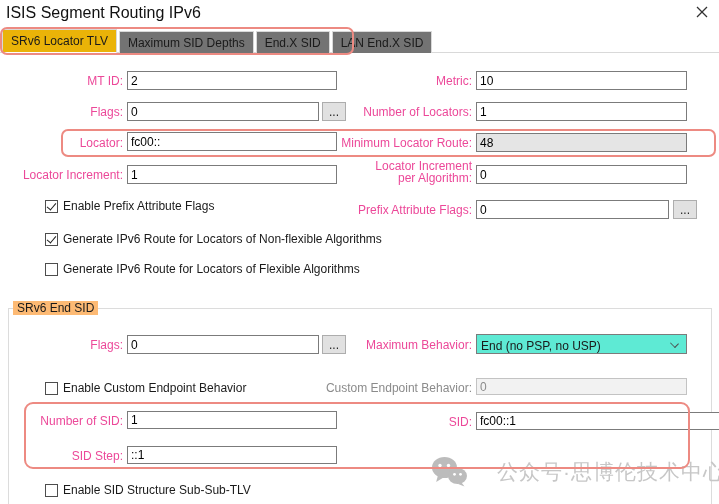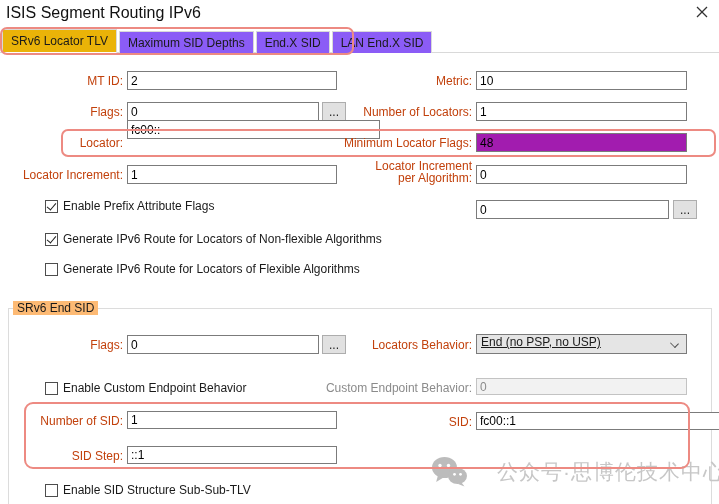--- a/index.html
+++ b/index.html
@@ -18,46 +18,46 @@
   
   .title { left: 6px; top: 4px; font-size: 16px; color: #111; }
   .close-btn { left: 690px; top: 2px; width: 24px; height: 20px;
     display: flex; align-items: center; justify-content: center; cursor: default; }
 
   
   .tabstrip { left: 0; top: 29px; width: 719px; height: 24px;
     border-bottom: 1px solid #d9d9d9; display: flex; align-items: flex-end; padding-left: 2px; }
   .tab { height: 22px; margin-bottom: -1px; padding: 0 8px;
     display: flex; align-items: center; justify-content: center;
-    background: #8b5cf6; border: 1px solid #d9d9d9; border-bottom: none;
+    background: #737373; border: 1px solid #d9d9d9; border-bottom: none;
     white-space: nowrap; color: #1a1a1a; }
   .tab + .tab { margin-left: 2px; }
   .tab.active { height: 24px; background: #eab308; border-bottom: 1px solid #fff; z-index: 2; }
 
   
   .annotation { border: 2px solid #ed8a82; border-radius: 7px; background: transparent; pointer-events: none; z-index: 5; }
 
   
-  .lbl { white-space: nowrap; color: #c2410c; }
+  .lbl { white-space: nowrap; color: #ec4899; }
   .lbl-l { left: 0; width: 123px; text-align: right; }
   .lbl-r { left: 250px; width: 222px; text-align: right; }
   .lbl.disabled { color: #8b8b8b; }
   .two-line { line-height: 12px; }
 
   
   .tbox { border: 1px solid #7b7b7b; background: #fff; font-family: inherit;
     font-size: 12px; color: #000; padding: 0 3px; height: 19px; }
-  .tbox.readonly { background: #a21caf; }
+  .tbox.readonly { background: #e5e5e5; }
   .tbox.disabled { background: #f2f2f2; border-color: #c3c3c3; color: #8b8b8b; }
   .dots-btn { background: #e1e1e1; border: 1px solid #adadad; font-family: inherit;
     font-size: 12px; color: #222; height: 19px; line-height: 10px; text-align: center; padding: 0; }
 
   
-  .combo { background: #e5e5e5; border: 1px solid #7b7b7b; height: 20px;
-    display: flex; align-items: flex-start; padding: 0 22px 0 4px; position: absolute; text-decoration: underline; }
+  .combo { background: #5eead4; border: 1px solid #7b7b7b; height: 20px;
+    display: flex; align-items: flex-end; padding: 0 22px 0 4px; position: absolute; }
   .combo .chevron { position: absolute; right: 8px; top: 5px; width: 7px; height: 7px;
     border-right: 1.4px solid #4d4d4d; border-bottom: 1.4px solid #4d4d4d;
     transform: rotate(45deg) scale(1,0.8); }
 
   
   .cbrow { display: flex; align-items: center; }
   .checkbox { width: 13px; height: 13px; border: 1px solid #4d4d4d; background: #fff;
     position: relative; flex: 0 0 auto; }
   .checkbox.checked::after { content: ""; position: absolute; left: 3px; top: 0px;
     width: 4px; height: 8px; border-right: 1.6px solid #1f1f1f; border-bottom: 1.6px solid #1f1f1f;
@@ -102,55 +102,56 @@
   <div class="abs lbl lbl-r" style="top:74px;">Metric:</div>
   <input class="abs tbox" style="left: 476px; top: 71px; width: 211px;" value="10">
 
   <div class="abs lbl lbl-l" style="top:105px;">Flags:</div>
   <input class="abs tbox" style="left: 127px; top: 102px; width: 192px;" value="0">
   <button class="abs dots-btn" style="left:322px;top:102px;width:24px;">...</button>
   <div class="abs lbl lbl-r" style="top:105px;">Number of Locators:</div>
   <input class="abs tbox" style="left: 476px; top: 102px; width: 211px;" value="1">
 
   <div class="abs lbl lbl-l" style="top:136px;">Locator:</div>
-  <input class="abs tbox" style="left: 127px; top: 120px; width: 253px;" value="fc00::">
-  <div class="abs lbl lbl-r" style="top:136px;">Minimum Locator Flags:</div>
+  <input class="abs tbox" style="left: 127px; top: 132px; width: 210px;" value="fc00::">
+  <div class="abs lbl lbl-r" style="top:136px;">Minimum Locator Route:</div>
   <input class="abs tbox readonly" style="left: 476px; top: 133px; width: 211px;" readonly="" value="48">
 
   <div class="abs lbl lbl-l" style="top:168px;">Locator Increment:</div>
   <input class="abs tbox" style="left: 127px; top: 165px; width: 210px;" value="1">
   <div class="abs lbl lbl-r two-line" style="top:160px;">
     <div>Locator Increment</div>
     <div>per Algorithm:</div>
   </div>
   <input class="abs tbox" style="left: 476px; top: 165px; width: 211px;" value="0">
 
   <div class="abs cbrow" style="left:45px;top:199px;">
     <div class="checkbox checked"></div>
     <span class="cblabel">Enable Prefix Attribute Flags</span>
   </div>
+  <div class="abs lbl lbl-r" style="top:203px;">Prefix Attribute Flags:</div>
   <input class="abs tbox" style="left: 476px; top: 200px; width: 193px;" value="0">
   <button class="abs dots-btn" style="left:673px;top:200px;width:24px;">...</button>
 
   <div class="abs cbrow" style="left:45px;top:232px;">
     <div class="checkbox checked"></div>
     <span class="cblabel">Generate IPv6 Route for Locators of Non-flexible Algorithms</span>
   </div>
   <div class="abs cbrow" style="left:45px;top:262px;">
     <div class="checkbox"></div>
     <span class="cblabel">Generate IPv6 Route for Locators of Flexible Algorithms</span>
   </div>
 
   <div class="abs groupbox"></div>
   <div class="abs group-title">SRv6 End SID</div>
 
   <div class="abs lbl lbl-l" style="top:338px;">Flags:</div>
   <input class="abs tbox" style="left: 127px; top: 335px; width: 192px;" value="0">
   <button class="abs dots-btn" style="left:322px;top:335px;width:24px;">...</button>
-  <div class="abs lbl lbl-r" style="top:338px;">Locators Behavior:</div>
+  <div class="abs lbl lbl-r" style="top:338px;">Maximum Behavior:</div>
   <div class="combo" style="left:476px;top:334px;width:211px;">
     <span>End (no PSP, no USP)</span>
     <span class="chevron"></span>
   </div>
 
   <div class="abs lbl lbl-r disabled" style="top:381px;">Custom Endpoint Behavior:</div>
   <div class="abs cbrow" style="left:45px;top:381px;">
     <div class="checkbox"></div>
     <span class="cblabel">Enable Custom Endpoint Behavior</span>
   </div>

